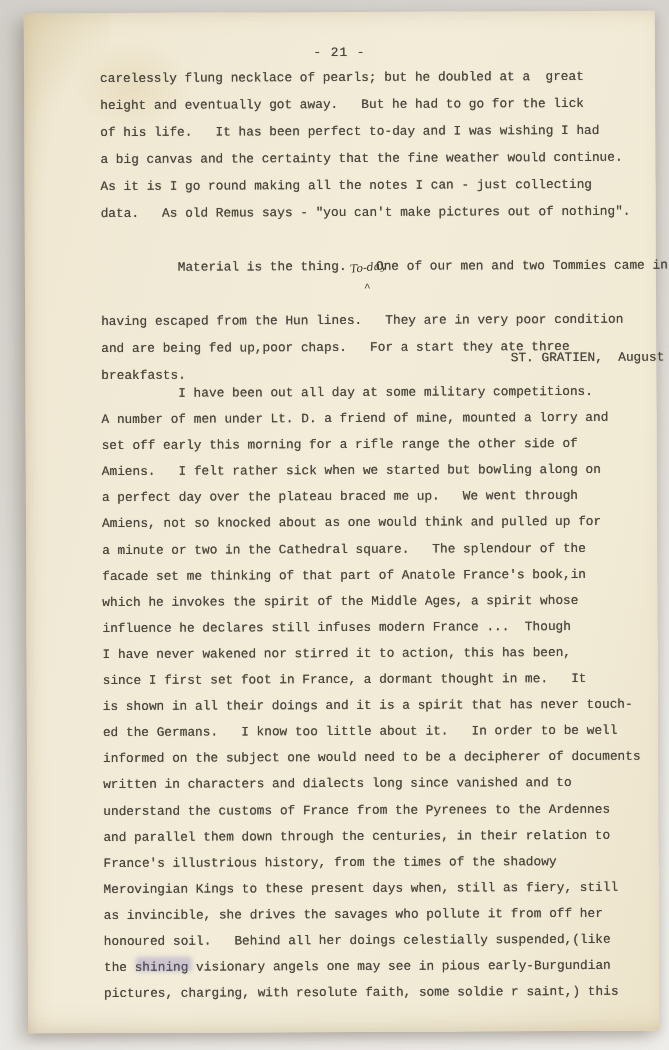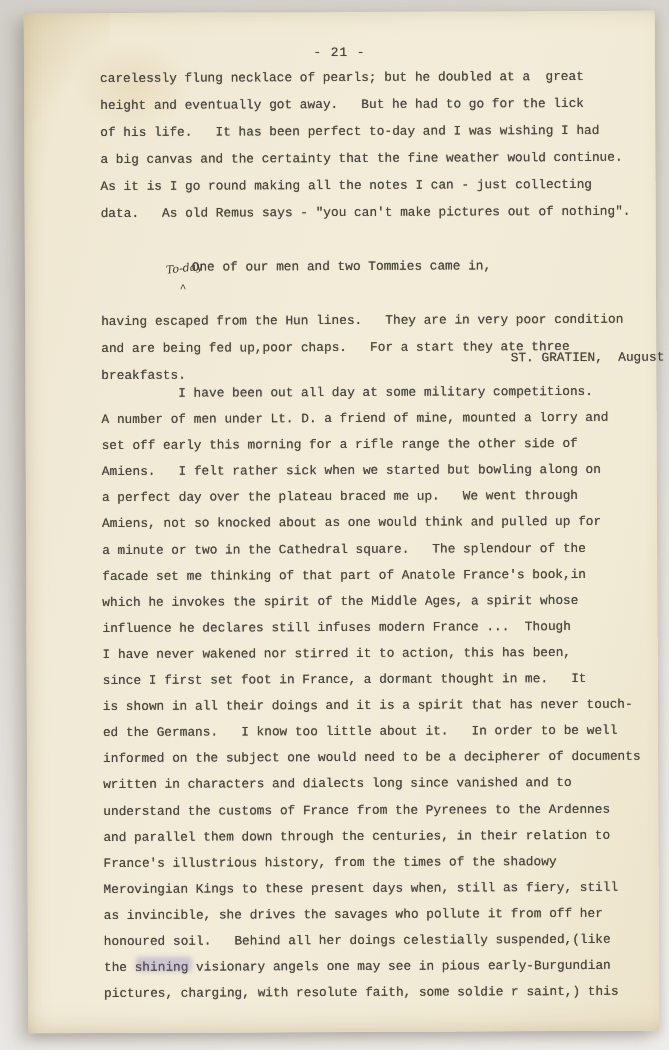--- a/index.html
+++ b/index.html
@@ -67,21 +67,21 @@
       <div class="pagenum">- 21 -</div>
 
       <div class="para1">
         <div class="ln">carelessly flung necklace of pearls; but he doubled at a  great</div>
         <div class="ln">height and eventually got away.   But he had to go for the lick</div>
         <div class="ln">of his life.   It has been perfect to-day and I was wishing I had</div>
         <div class="ln">a big canvas and the certainty that the fine weather would continue.</div>
         <div class="ln">As it is I go round making all the notes I can - just collecting</div>
         <div class="ln">data.   As old Remus says - "you can't make pictures out of nothing".</div>
         <div class="ln">
-          <span class="caret-wrap"><span class="hand today">To-day</span><span class="caret">^</span></span><span>One of our men and two Tommies came in,</span>
+          <span>Material is the thing.  </span><span class="caret-wrap"><span class="hand today">To-day</span><span class="caret">^</span></span><span>One of our men and two Tommies came in,</span>
         </div>
         <div class="ln">having escaped from the Hun lines.   They are in very poor condition</div>
         <div class="ln">and are being fed up,poor chaps.   For a start they ate three</div>
         <div class="ln">breakfasts.</div>
       </div>
 
       <div class="dateline">
         <span>ST. GRATIEN,  August </span><span class="struck-wrap"><span class="hand date-note">28th</span><span class="struck">26</span></span>
       </div>
 

